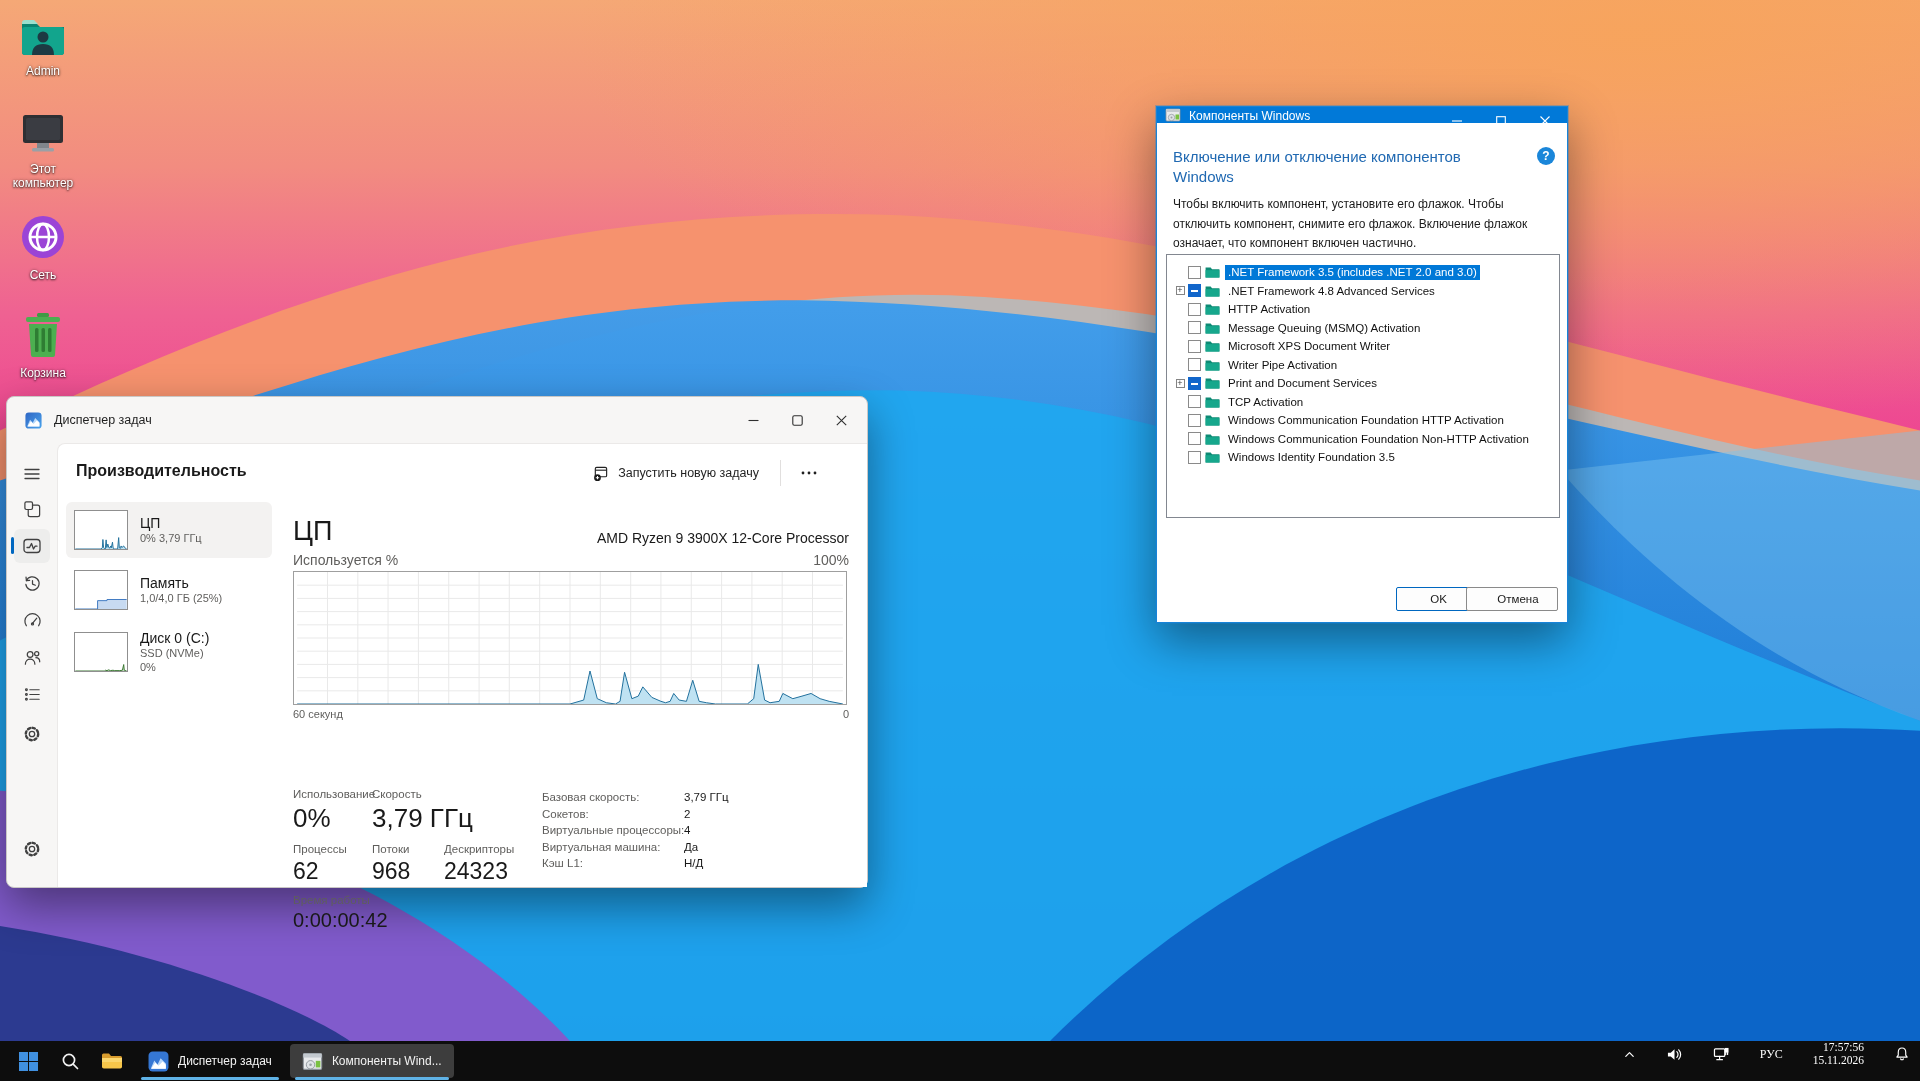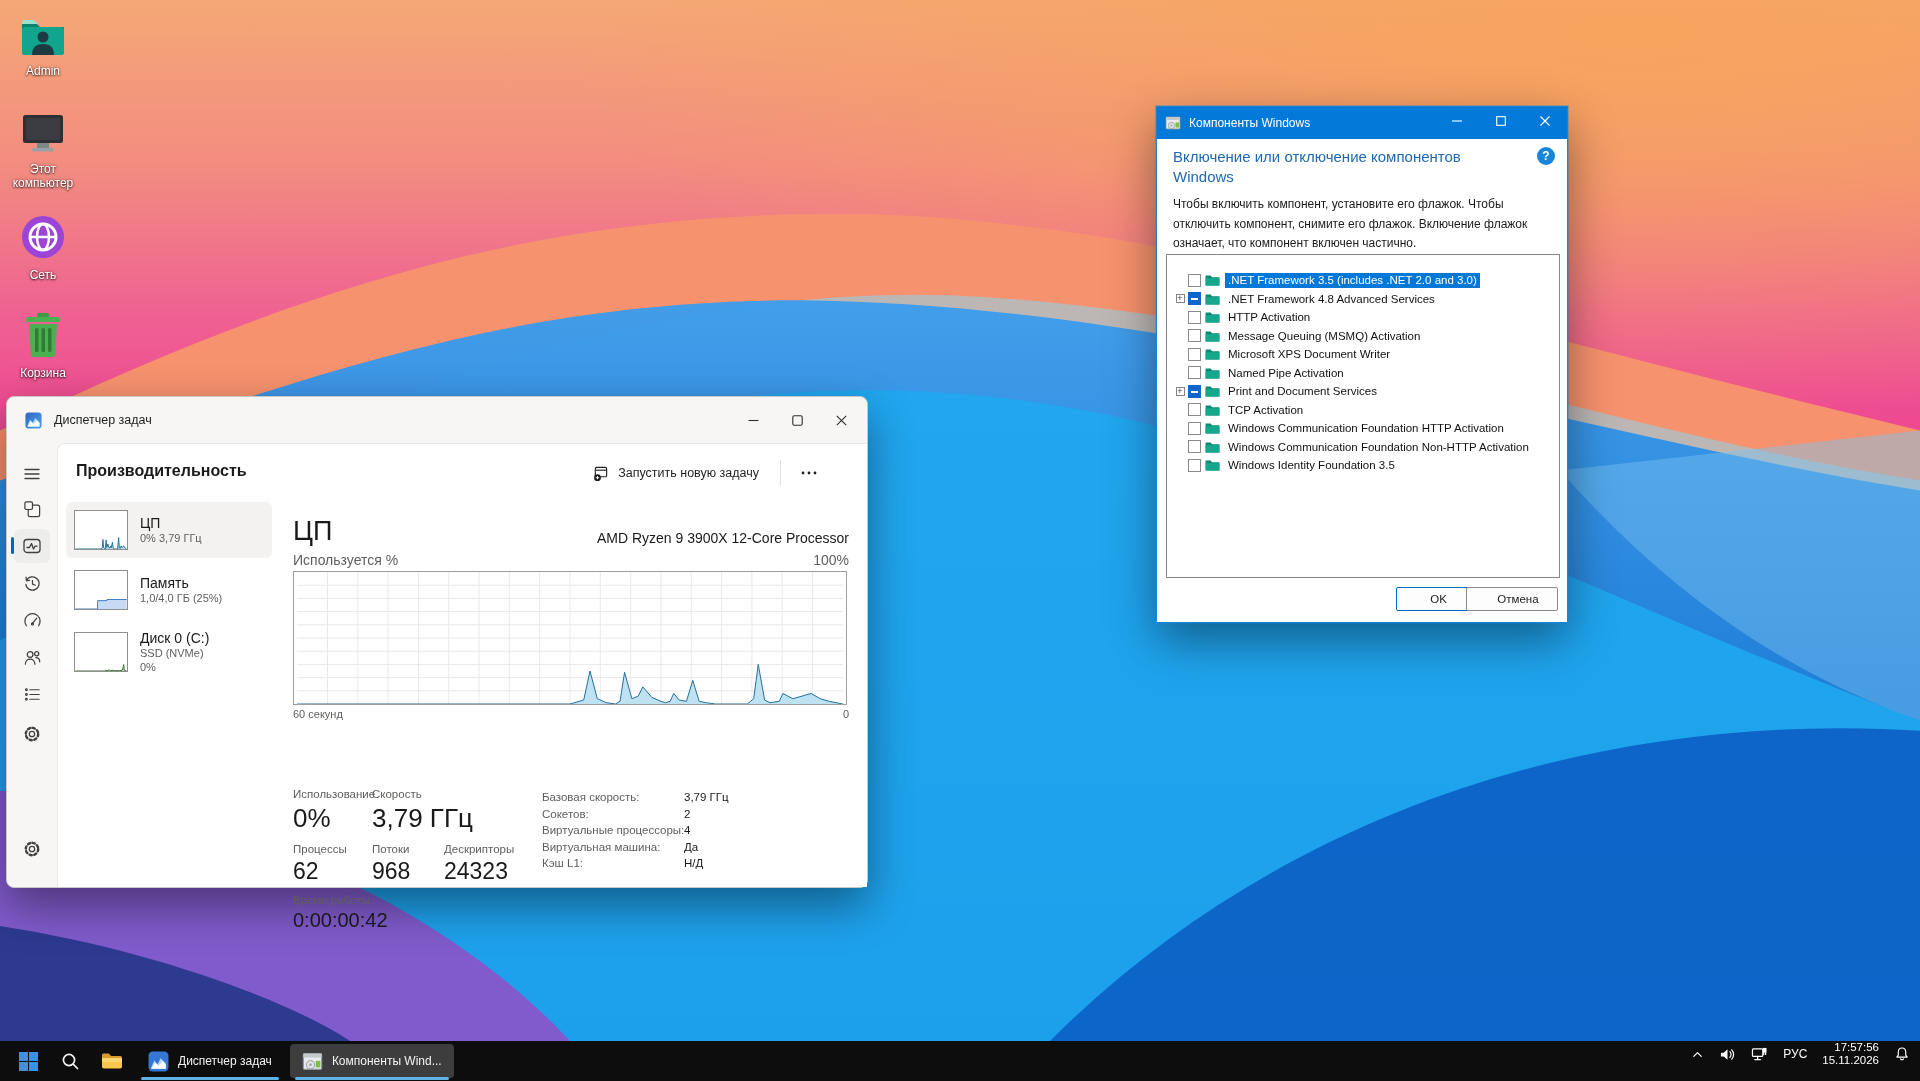--- a/index.html
+++ b/index.html
@@ -55,29 +55,29 @@
   .sv-l  { font-size:23px; }
   .sv-m  { font-size:20px; }
   .span2 { grid-column:2 / 4; }
   .span3 { grid-column:1 / 4; }
   .tm-stats-r { position:absolute; left:249px; top:288px; display:grid; grid-template-columns:142px auto; row-gap:2px; font-size:11.5px; line-height:14.5px; }
   .tm-stats-r .rl { color:#5f5e5c; white-space:nowrap; }
   .tm-stats-r .rv { color:#191919; white-space:nowrap; }
 
   
   .feat { left:1156px; top:106px; width:412px; height:517px; background:#fff; border:1px solid #1883d7; outline:1px solid rgba(24,131,215,.35); }
-  .feat-titlebar { position:absolute; left:0; top:0; right:0; height:32px; background:#0179d8; display:flex; align-items:center; }
+  .feat-titlebar { position:absolute; left:0; top:0; right:0; height:16px; background:#0179d8; display:flex; align-items:flex-end; }
   .feat-title { color:#fff; font-size:12px; margin-left:8px; }
   .feat-ic { margin-left:8px; width:16px; height:16px; }
   .feat-controls { position:absolute; right:0; top:0; height:28px; display:flex; }
   .feat-ctl { width:44px; height:28px; display:flex; align-items:center; justify-content:center; color:#fff; }
   .feat-heading { position:absolute; left:16px; top:40px; width:330px; font-size:15px; line-height:20px; color:#2069b2; }
   .feat-help { position:absolute; right:12px; top:40px; width:18px; height:18px; border-radius:50%; background:#1a86d9; color:#fff; font-size:12px; font-weight:700; display:flex; align-items:center; justify-content:center; }
   .feat-desc { position:absolute; left:16px; top:88px; width:372px; font-size:12px; line-height:19.5px; color:#1b1b1b; }
-  .feat-tree { position:absolute; left:9px; top:147px; width:394px; height:324px; border:1px solid #828790; background:#fff; padding-top:16px; overflow:hidden; }
+  .feat-tree { position:absolute; left:9px; top:147px; width:394px; height:264px; border:1px solid #828790; background:#fff; padding-top:8px; overflow:hidden; }
   .t-row { display:flex; align-items:center; height:18.5px; font-size:11.5px; color:#111; }
   .t-gutter { width:16px; margin-left:5px; display:flex; align-items:center; justify-content:center; }
   .t-exp { width:9px; height:9px; border:1px solid #848484; background:#fff; font-size:9px; line-height:7px; text-align:center; color:#444; }
   .t-check { width:13px; height:13px; border:1px solid #8a8a8a; background:#fff; margin-right:4px; position:relative; flex:0 0 auto; }
   .t-check.partial { background:#1166cb; border-color:#1166cb; }
   .t-check.partial::after { content:""; position:absolute; left:2px; top:5px; width:7px; height:2px; background:#fff; }
   .t-folder { margin-right:5px; flex:0 0 auto; }
   .t-label { padding:1.5px 3px; white-space:nowrap; }
   .t-row.sel .t-label { background:#0078d7; color:#fff; }
   .feat-btn { position:absolute; height:24px; font-size:11.5px; color:#1b1b1b; background:#fdfdfd; display:flex; align-items:center; justify-content:center; border-radius:2px;padding-left:12px; }
@@ -85,21 +85,21 @@
   .feat-cancel { right:9px; bottom:11px; width:92px; border:1px solid #8a8a8a; }
 
   
   .taskbar { position:absolute; left:0; right:0; bottom:0; height:40px; background:#0d0d0d; display:flex; align-items:center; }
   .tb-left { display:flex; align-items:center; margin-left:8px; gap:2px; height:40px; }
   .tb-btn { width:40px; height:40px; display:flex; align-items:center; justify-content:center; border-radius:4px; }
   .tb-app { position:relative; height:34px; margin:3px 2px; display:flex; align-items:center; gap:9px; padding:0 12px; border-radius:4px; }
   .tb-app.active { background:#3d3d3d; }
   .tb-app .al { color:#f2f2f2; font-size:12px; white-space:nowrap; }
   .tb-underline { position:absolute; left:5px; right:5px; bottom:-2px; height:3px; border-radius:2px; background:#5fb2e6; }
-  .tb-tray { position:absolute; right:10px; top:0; height:26px; display:flex; align-items:center; gap:15px; }
+  .tb-tray { position:absolute; right:10px; top:0; height:26px; display:flex; align-items:center; gap:30px;font-family:Liberation Serif, serif; }
   .tray-ic { display:flex; align-items:center; justify-content:center; }
   .tray-ic svg { stroke:#fff; fill:none; stroke-width:1.3; stroke-linecap:round; stroke-linejoin:round; }
   .tray-lang { color:#fff; font-size:12px; }
   .tray-clock { text-align:right; color:#fff; font-size:11.5px; line-height:13.5px; }
 </style>
 </head>
 <body>
 
 <div class="screen">
 
@@ -496,21 +496,21 @@
           </svg>
           <span class="t-label">Microsoft XPS Document Writer</span>
         </div>
         <div class="t-row">
           <span class="t-gutter"></span>
           <span class="t-check"></span>
           <svg viewBox="0 0 16 13" width="15" height="12" class="t-folder">
             <path d="M0.5,1.5 L6,1.5 L7.5,3.5 L15.5,3.5 L15.5,12.5 L0.5,12.5 Z" fill="#0d8a74"></path>
             <rect x="0.5" y="4.5" width="15" height="8" fill="#16a78c"></rect>
           </svg>
-          <span class="t-label">Named Pipe Activation</span>
+          <span class="t-label">Writer Pipe Activation</span>
         </div>
         <div class="t-row">
           <span class="t-gutter">
             <span class="t-exp">+</span>
           </span>
           <span class="t-check partial"></span>
           <svg viewBox="0 0 16 13" width="15" height="12" class="t-folder">
             <path d="M0.5,1.5 L6,1.5 L7.5,3.5 L15.5,3.5 L15.5,12.5 L0.5,12.5 Z" fill="#0d8a74"></path>
             <rect x="0.5" y="4.5" width="15" height="8" fill="#16a78c"></rect>
           </svg>

